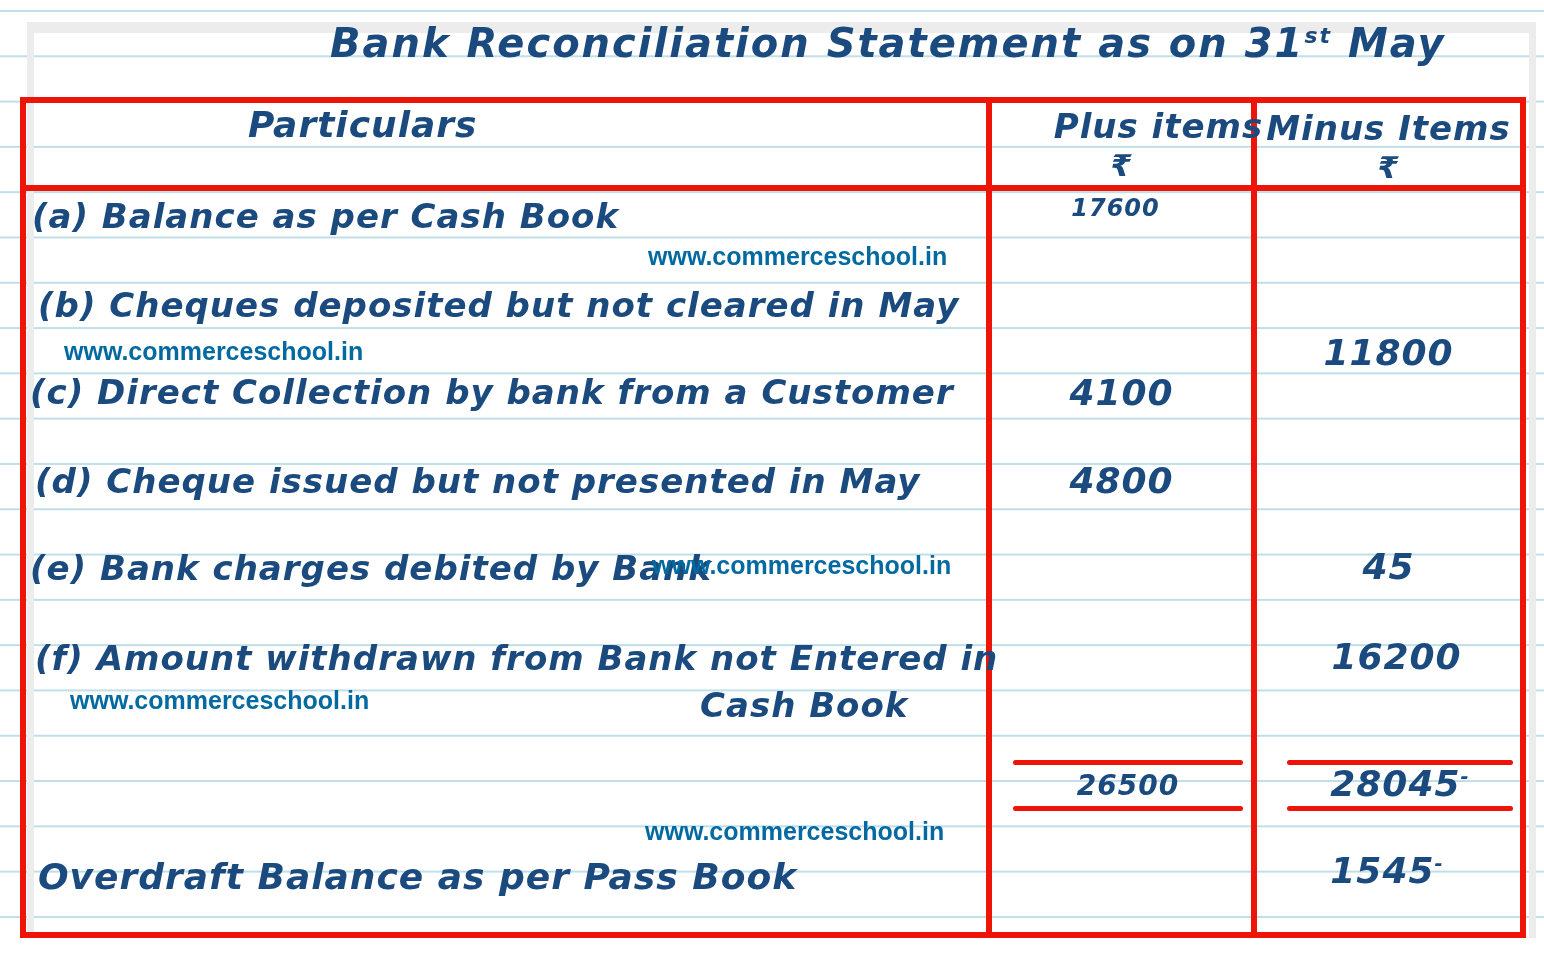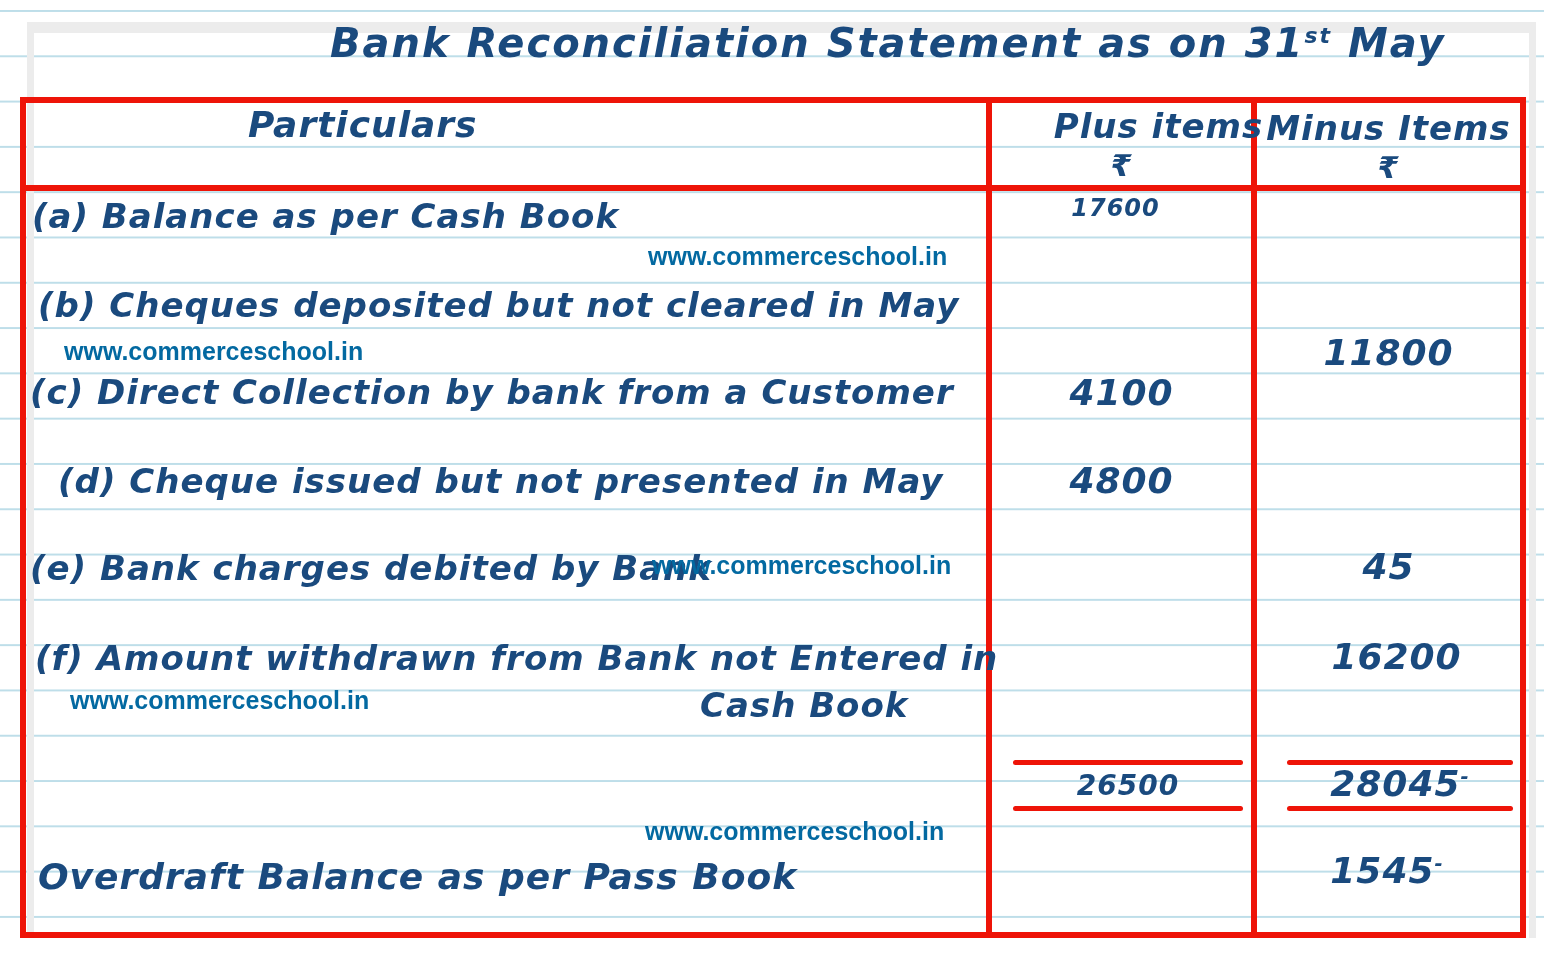--- a/index.html
+++ b/index.html
@@ -80,21 +80,21 @@
 <div class="ink center" style="left:992px;top:194px;width:247px;font-size:24px;">17600</div>
 <div class="wm" style="left:648px;top:242px;">www.commerceschool.in</div>
 
 <div class="ink" style="left:38px;top:285px;">(b) Cheques deposited but not cleared in May</div>
 <div class="ink center" style="left:1257px;top:288px;width:263px;font-size:36px;margin-top:44px;">11800</div>
 <div class="wm" style="left:64px;top:337px;">www.commerceschool.in</div>
 
 <div class="ink" style="left:30px;top:372px;">(c) Direct Collection by bank from a Customer</div>
 <div class="ink center" style="left:992px;top:372px;width:259px;font-size:36px;">4100</div>
 
-<div class="ink" style="left:35px;top:461px;padding-left:23px;">(d) Cheque issued but not presented in May</div>
+<div class="ink" style="left:35px;top:461px;">(d) Cheque issued but not presented in May</div>
 <div class="ink center" style="left:992px;top:460px;width:259px;font-size:36px;">4800</div>
 
 <div class="ink" style="left:30px;top:548px;">(e) Bank charges debited by Bank</div>
 <div class="ink center" style="left:1257px;top:546px;width:263px;font-size:36px;">45</div>
 <div class="wm" style="left:652px;top:551px;">www.commerceschool.in</div>
 
 <div class="ink" style="left:35px;top:638px;">(f) Amount withdrawn from Bank not Entered in</div>
 <div class="ink" style="left:700px;top:685px;">Cash Book</div>
 <div class="ink center" style="left:1257px;top:636px;width:263px;font-size:36px;margin-left:8px;">16200</div>
 <div class="wm" style="left:70px;top:686px;">www.commerceschool.in</div>

